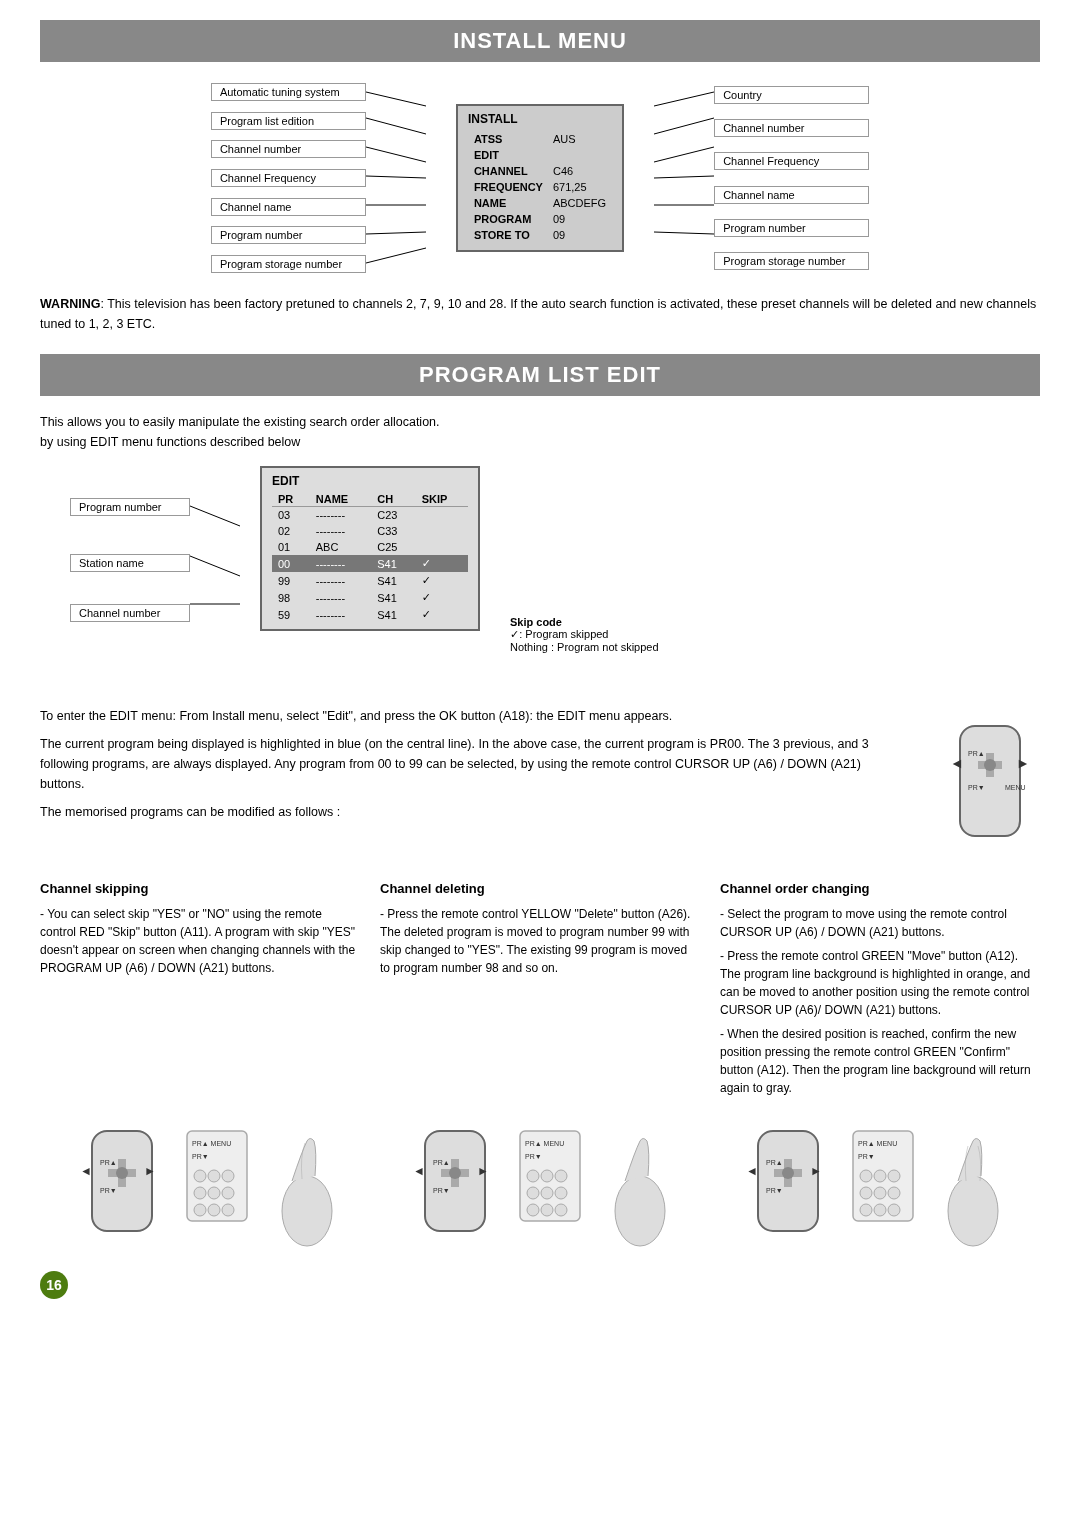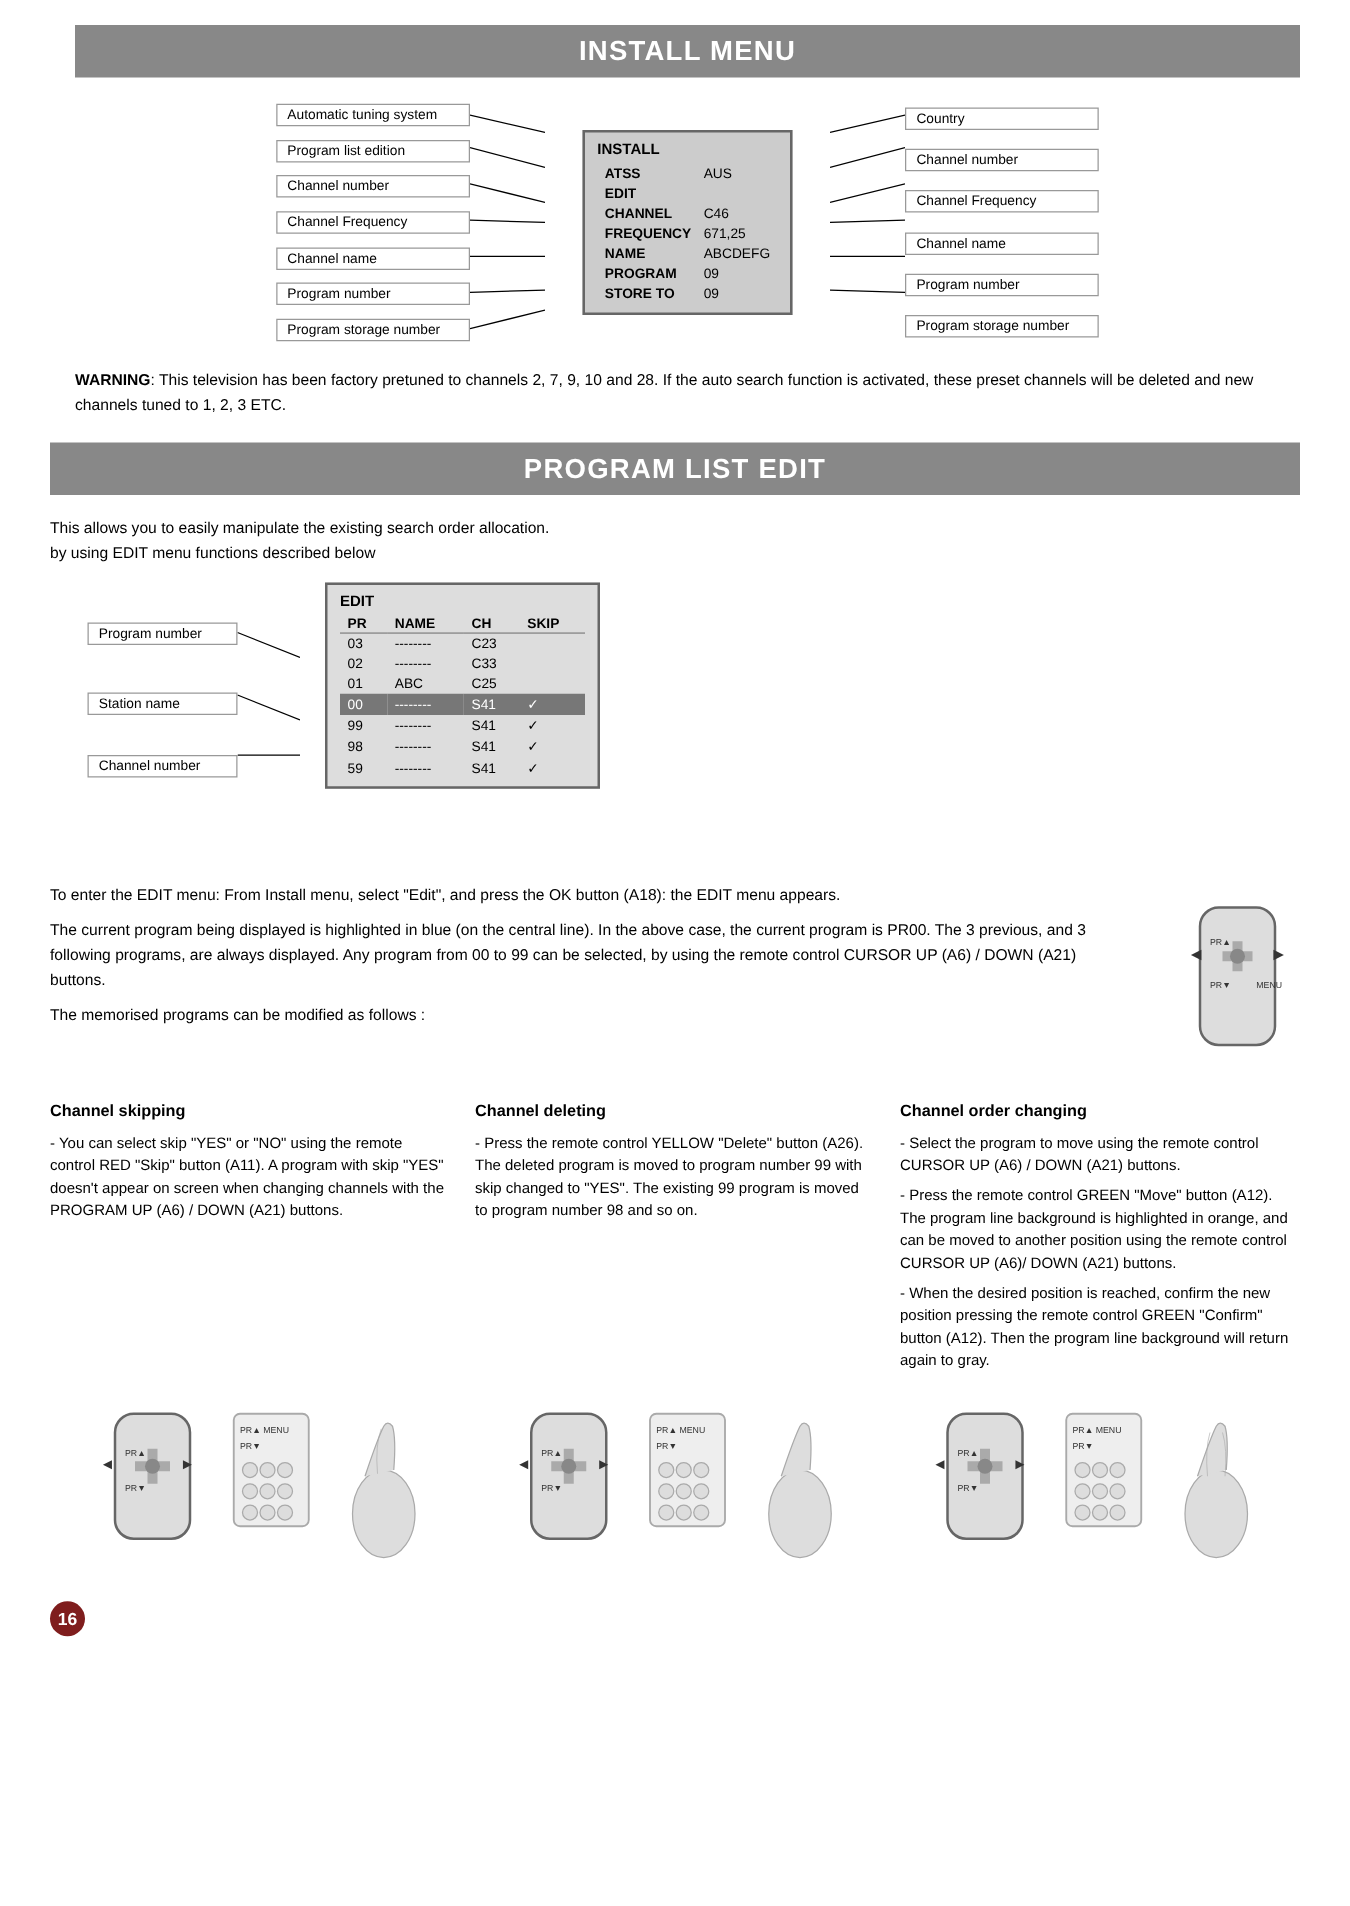--- a/index.html
+++ b/index.html
@@ -21,21 +21,20 @@
       font-size: 22px;
       font-weight: bold;
       padding: 8px 0;
       margin-bottom: 16px;
       letter-spacing: 1px;
     }
 
     
     .install-menu-section {
       margin-bottom: 20px;
-      margin-left: 20px;
     }
 
     .install-screen {
       border: 2px solid #666;
       background: #ccc;
       padding: 6px 10px;
       min-width: 160px;
     }
 
     .install-screen-title {
@@ -162,26 +161,26 @@
       gap: 10px;
     }
 
     
     .page-number {
       display: inline-flex;
       align-items: center;
       justify-content: center;
       width: 28px;
       height: 28px;
-      background: #7f1d1d;
+      background: #4d7c0f;
       color: #fff;
       border-radius: 50%;
       font-weight: bold;
       font-size: 14px;
-      margin-top: 20px;
+      margin-top: 10px;
     }
 
     .install-diagram-wrapper {
       display: flex;
       justify-content: center;
       margin: 10px 0 16px 0;
     }
 
     .install-diagram-inner {
       display: flex;
@@ -419,20 +418,27 @@
               <td>59</td>
               <td>--------</td>
               <td>S41</td>
               <td>✓</td>
             </tr>
           </tbody>
         </table>
       </div>
     </div>
 
+    <div class="edit-right-col" style="padding-top:150px;">
+      <div style="font-weight:bold;">
+        <span>Skip code</span>
+      </div>
+      <div>✓: Program skipped</div>
+      <div>Nothing : Program not skipped</div>
+    </div>
   </div>
 
   <div class="clearfix">
 
     <div class="remote-right">
       <svg width="120" height="160">
 
         <rect x="40" y="20" width="60" height="110" rx="15" ry="15" fill="#ddd" stroke="#666" stroke-width="2"></rect>
 
         <rect x="58" y="55" width="24" height="8" fill="#aaa"></rect>

